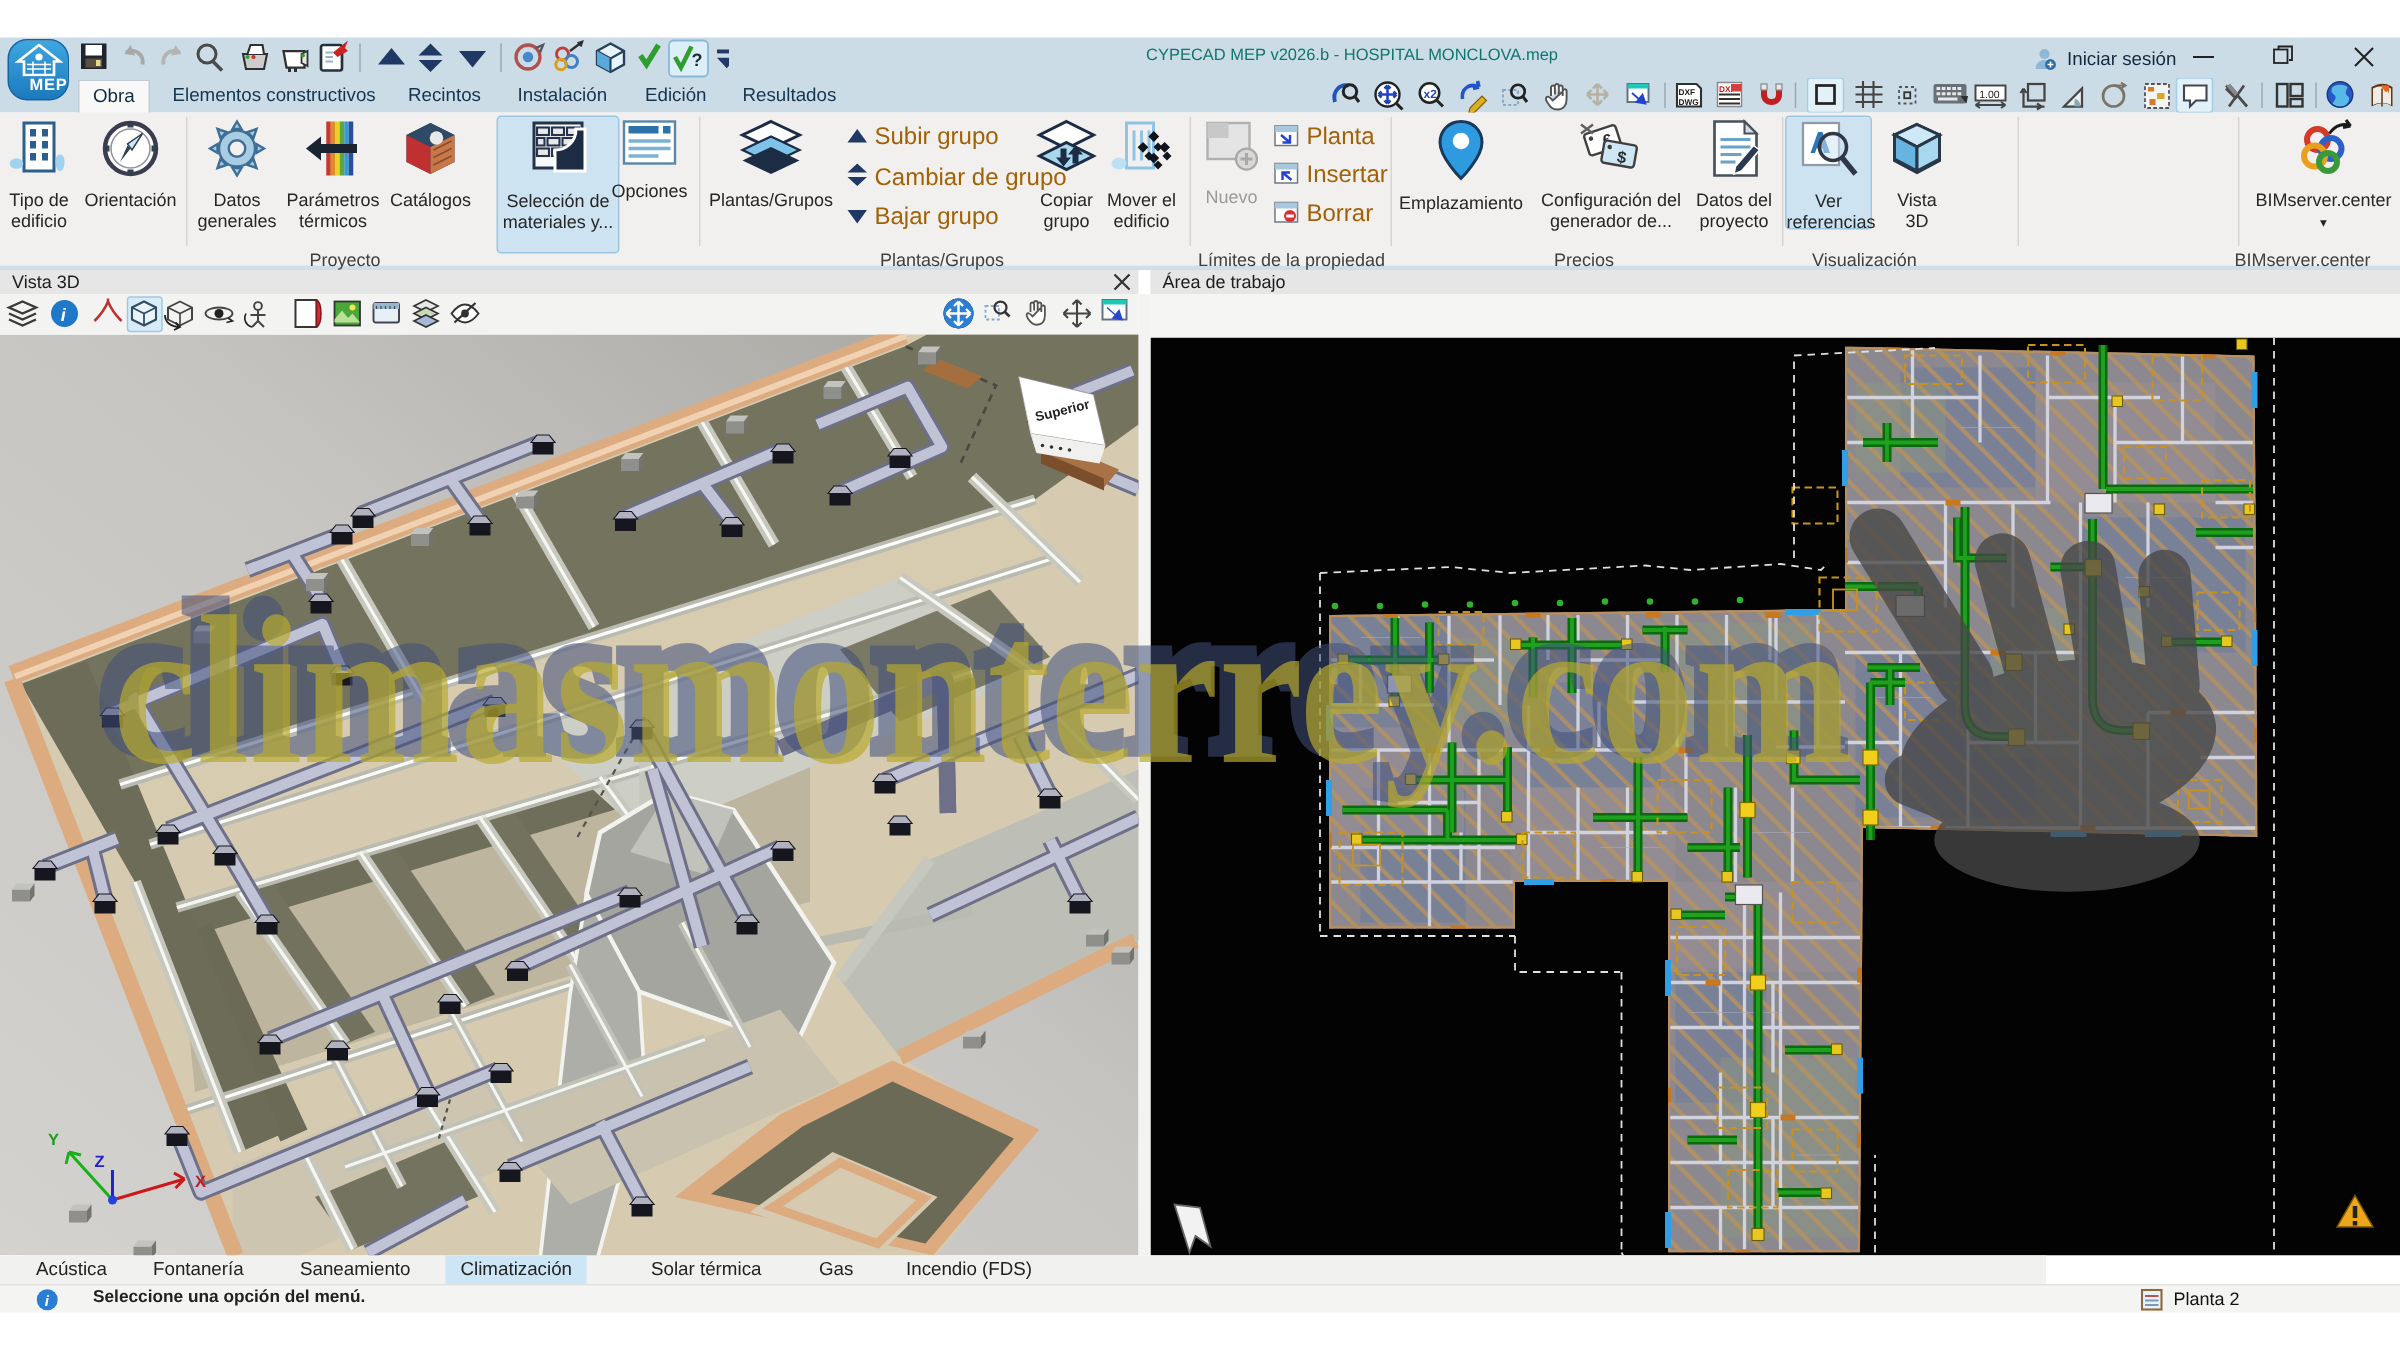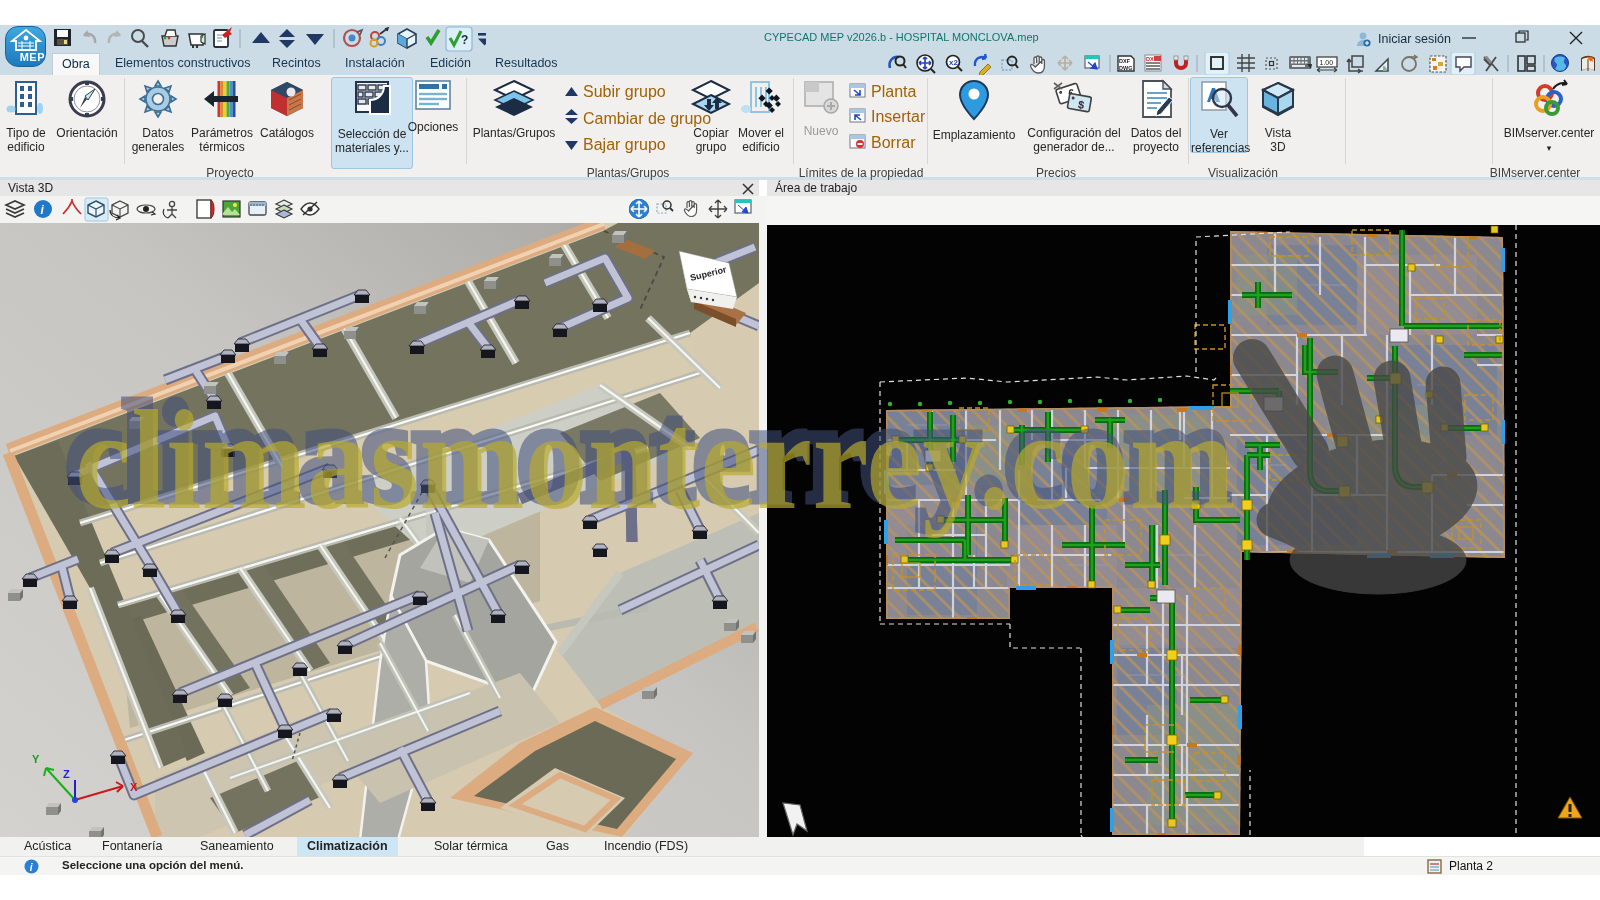--- a/index.html
+++ b/index.html
@@ -19,21 +19,21 @@
 .rbtn .ic{margin:2px auto 3px auto}
 .rbtn.hl{background:#cde3f2;border:1px solid #9dc6e0;border-radius:3px}
 .sbtn{font-size:16px;color:#a16207;position:absolute;line-height:15px}
 .phead{top:180px;height:16px;background:#e6e6e6;font-size:12px;color:#1c1c1c;padding:1px 8px 0 8px}
 .phl{left:0;width:759px}.phr{left:767px;width:833px}
 .ltoolbar{left:0;top:196px;width:759px;height:27px;background:#f3f3f1}
 .rgap{left:767px;top:196px;width:833px;height:29px;background:#f5f5f4}
 .vsplit{left:759px;top:196px;width:8px;height:641px;background:#f3f3f1}
 .btabs{left:0;top:837px;width:1364px;height:19px;background:#f1f1f0;font-size:12.5px;color:#222}
 .btab{position:absolute;top:0;height:19px;line-height:18px;padding:0 10px}
-.btab.sel{background:#cde6f6;font-weight:bold}
+.btab.sel{background:#cde6f6;font-weight:normal}
 .status{left:0;top:856px;width:1600px;height:19px;background:#f4f4f3;border-top:1px solid #e2e2e2;font-size:12px;color:#1a1a1a}
 svg text{font-family:"Liberation Sans",sans-serif}
 </style></head><body>
 <div class="abs titlebar"></div>
 <div class="abs tabrow"></div>
 <div class="abs ribbon"></div>
 <div class="abs ribline"></div>
 
 <svg class="abs" style="left:46px;top:25px" width="440" height="27" viewBox="0 0 440 27">
 <g transform="translate(8,4)">

